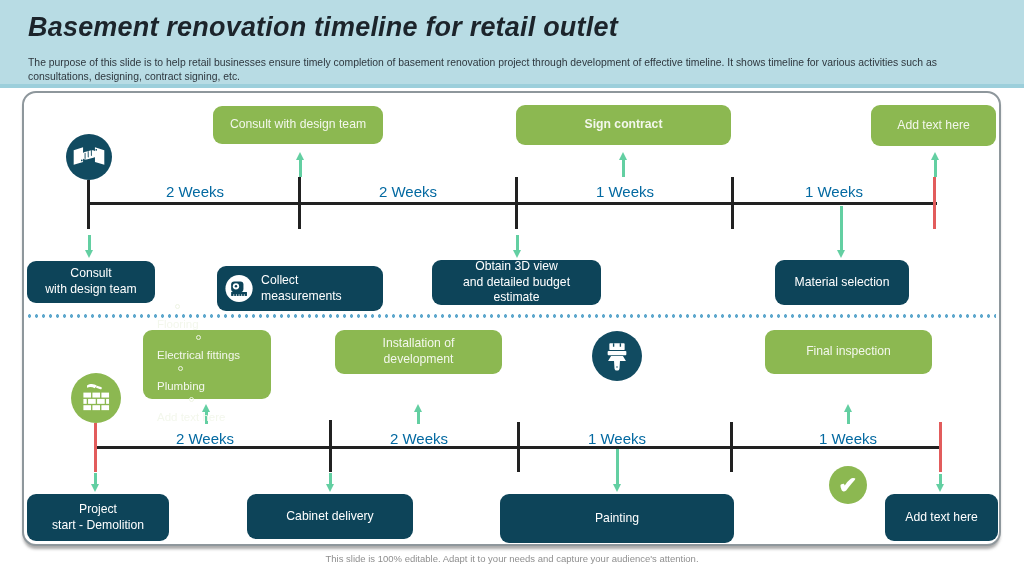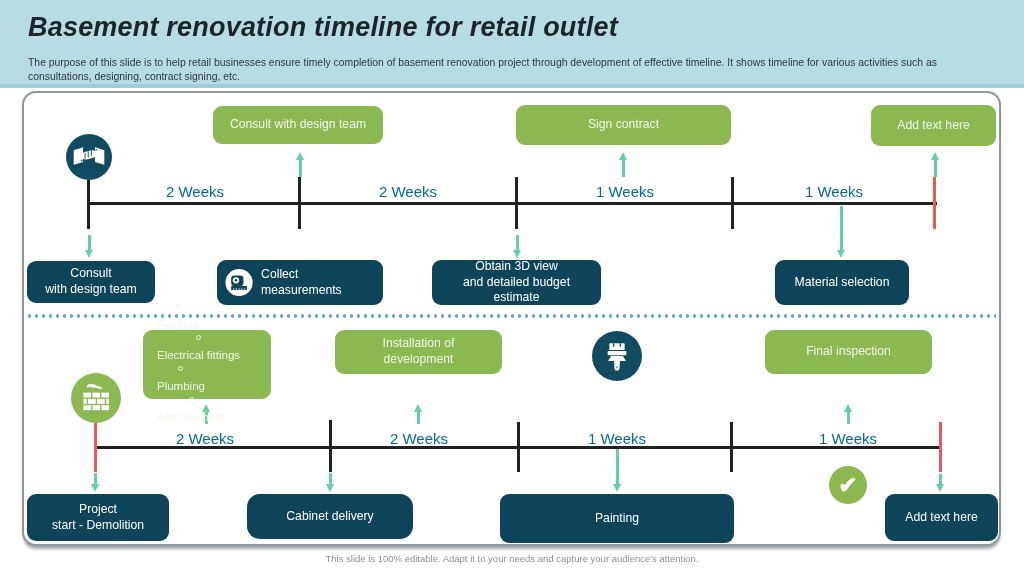--- a/index.html
+++ b/index.html
@@ -50,21 +50,21 @@
   .pre{white-space:pre-line;}
 
   .divider{position:absolute;left:2px;top:221px;width:970px;height:4px;
     background-image:radial-gradient(circle,#5fa8cd 1.6px,transparent 1.9px);
     background-size:7px 4px;background-repeat:repeat-x;}
 
   .chk-box{flex-direction:column;align-items:flex-start;justify-content:center;gap:3px;padding-left:14px;text-align:left;}
   .chk{display:flex;align-items:center;gap:8px;font-size:11.5px;color:#f3f7ec;flex-direction:column;}
   .dot{width:5px;height:5px;border:1.3px solid #eef4e3;border-radius:50%;flex:0 0 auto;}
 
-  .measure-box{justify-content:flex-start;gap:8px;padding-left:8px;text-align:left;}
+  .measure-box{justify-content:flex-start;gap:8px;padding-left:8px;text-align:left;margin-top:6px;}
 
   .check-glyph{color:#fff;font-size:23px;font-weight:bold;line-height:1;}
 
   .footer{position:absolute;left:0;top:553px;width:1024px;text-align:center;font-size:9.5px;color:#8f8f8f;}
 </style>
 </head>
 <body>
 
 <div class="artifact"></div>
 <div class="header-band"></div>
@@ -100,21 +100,21 @@
   <div class="wk" style="left:810px;top:90px;">1 Weeks</div>
 
   <div class="arrow up" style="left:275px;top:66px;height:18px;"></div>
   <div class="arrow up" style="left:598px;top:66px;height:18px;"></div>
   <div class="arrow up" style="left:910px;top:66px;height:18px;"></div>
   <div class="arrow down" style="left:64px;top:142px;height:16px;"></div>
   <div class="arrow down" style="left:492px;top:142px;height:16px;"></div>
   <div class="arrow down" style="left:816px;top:113px;height:45px;"></div>
 
   <div class="gbox" style="left:189px;top:13px;width:170px;height:38px;">Consult with design team</div>
-  <div class="gbox" style="left:492px;top:12px;width:215px;height:40px;">Sign contract</div>
+  <div class="gbox" style="left:492px;top:12px;width:215px;height:40px;font-weight:bold;">Sign contract</div>
   <div class="gbox" style="left:847px;top:12px;width:125px;height:41px;">Add text here</div>
 
   <div class="dbox pre" style="left:3px;top:168px;width:128px;height:42px;">Consult
 with design team</div>
 
   <div class="dbox measure-box" style="left:193px;top:167px;width:166px;height:45px;">
     <svg width="31" height="31" viewBox="0 0 32 32">
       <circle cx="16" cy="16" r="15.5" fill="#fff"></circle>
       <rect x="7" y="8" width="14" height="12" rx="3.5" fill="#0d4459"></rect>
       <circle cx="12.5" cy="13.5" r="3.6" fill="#fff"></circle>
@@ -199,19 +199,19 @@
       <circle cx="20" cy="33" r="0.9" fill="#114b61"></circle>
     </svg>
   </div>
 
   <div class="circ green" style="left:805px;top:373px;width:38px;height:38px;">
     <span class="check-glyph">✔</span>
   </div>
 
   <div class="dbox pre" style="left:3px;top:401px;width:142px;height:47px;">Project
 start - Demolition</div>
-  <div class="dbox" style="left:223px;top:401px;width:166px;height:45px;border-radius:13px;">Cabinet delivery</div>
+  <div class="dbox" style="left:223px;top:401px;width:166px;height:45px;">Cabinet delivery</div>
   <div class="dbox" style="left:476px;top:401px;width:234px;height:49px;">Painting</div>
   <div class="dbox" style="left:861px;top:401px;width:113px;height:47px;">Add text here</div>
 
 </div>
 
 <div class="footer">This slide is 100% editable. Adapt it to your needs and capture your audience's attention.</div>
 
 </body></html>

